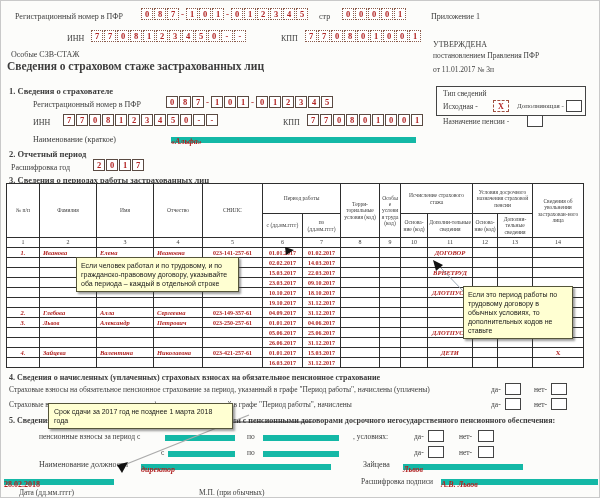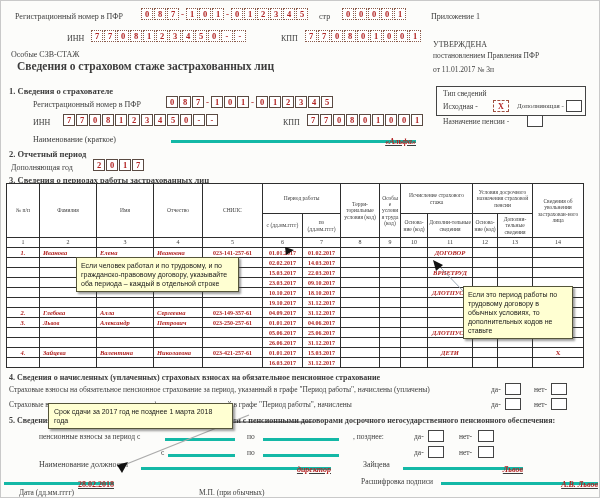--- a/index.html
+++ b/index.html
@@ -12,21 +12,21 @@
   .bold{ font-weight:bold; }
   .red { color:var(--red,#b22222); }
   .boxes { display:flex; align-items:center; gap:1px; }
   .boxes .cell { width:12px; height:12px; background:#fff; color:var(--red,#b22222);
       font-weight:bold; font-size:8.5px; display:flex; align-items:center; justify-content:center;
       border:1px dotted #8a5a4a; }
   .boxes.solid .cell { border:1px solid #5a4a42; }
   .boxes .sep { color:var(--red,#b22222); font-weight:bold; margin:0 1px; font-size:9px; }
   .chk { display:inline-block; width:16px; height:12px; border:1px solid #444; background:#fff;
       text-align:center; font-size:8px; font-weight:bold; color:var(--red,#b22222); line-height:12px; }
-  .uline { border-bottom:3px solid #14b8a6; text-align:right;text-decoration:underline; }
+  .uline { border-bottom:6px solid #14b8a6; text-align:left; }
   .uline .v { color:var(--red,#b22222); font-weight:bold; font-style:italic; font-size:8px; }
   .typebox { border:1px solid #444; background:#fdfdfb; }
   
   table { border-collapse:collapse; table-layout:fixed; width:577px; background:#fff; }
   th,td { border:1px solid #2e2e2e; vertical-align:middle; text-align:center; overflow:hidden; }
   thead th { font-weight:normal; font-size:5.5px; line-height:1.15; padding:1px; overflow-wrap:break-word; }
   tr.numrow th { font-size:6px; height:10px; padding:0; }
   tbody td { height:10px; font-size:6.5px; padding:0 1px; color:var(--red,#b22222); font-weight:bold; }
   tbody td.dc0 { font-style:italic; }
   tbody td.dc1, tbody td.dc2, tbody td.dc3 { font-style:italic; text-align:left; padding-left:3px; }
@@ -92,21 +92,21 @@
     <span class="cell">0</span>
     <span class="cell">1</span>
     <span class="cell">0</span>
     <span class="cell">0</span>
     <span class="cell">1</span>
   </div>
 <div class="abs lbl" style="left:432px;top:39px">УТВЕРЖДЕНА</div>
 
 <div class="abs lbl" style="left:10px;top:49px">Особые СЗВ-СТАЖ</div>
 <div class="abs sm" style="left:432px;top:50px">постановлением Правления ПФР</div>
-<div class="abs bold" style="left:16px;top:59px;font-size:11.5px">Сведения о страховом стаже застрахованных лиц</div>
+<div class="abs bold" style="left:6px;top:59px;font-size:11.5px">Сведения о страховом стаже застрахованных лиц</div>
 <div class="abs sm" style="left:432px;top:64px">от 11.01.2017 № 3п</div>
 
 <div class="abs h-bold" style="left:8px;top:85px">1. Сведения о страхователе</div>
 <div class="abs lbl" style="left:32px;top:99px">Регистрационный номер в ПФР</div>
 <div class="abs boxes solid" style="left:165px;top:95px">
     <span class="cell">0</span>
     <span class="cell">8</span>
     <span class="cell">7</span>
     <span class="sep">-</span>
     <span class="cell">1</span>
@@ -156,21 +156,21 @@
   <div class="abs sm" style="left:6px;top:2px">Тип сведений</div>
   <div class="abs sm" style="left:6px;top:15px">Исходная -</div>
   <span class="chk abs" style="left:56px;top:13px;border:1px dashed #a05040">X</span>
   <div class="abs" style="left:80px;top:15px;font-size:7px;white-space:nowrap">Дополняющая -</div>
   <span class="chk abs" style="left:129px;top:13px"></span>
   <div class="abs sm" style="left:6px;top:30px">Назначение пенсии -</div>
   <span class="chk abs" style="left:90px;top:28px"></span>
 </div>
 
 <div class="abs h-bold" style="left:8px;top:148px">2. Отчетный период</div>
-<div class="abs lbl" style="left:10px;top:162px">Дополняющая год</div>
+<div class="abs lbl" style="left:10px;top:162px">Расшифровка год</div>
 <div class="abs boxes solid" style="left:92px;top:158px">
     <span class="cell">2</span>
     <span class="cell">0</span>
     <span class="cell">1</span>
     <span class="cell">7</span>
   </div>
 
 <div class="abs h-bold" style="left:8px;top:174px">3. Сведения о периодах работы застрахованных лиц</div>
 <table class="abs" style="left:5px;top:182px">
   <colgroup>
@@ -439,21 +439,21 @@
 <div class="abs sm" style="left:533px;top:399px">нет-</div>
 <span class="chk abs" style="left:550px;top:397px"></span>
 
 <div class="callout" style="left:47px;top:402px;width:185px;padding:3px 5px">Срок сдачи за 2017 год не позднее 1 марта 2018 года</div>
 
 <div class="abs h-bold" style="left:8px;top:415px;font-size:8px">5. Сведения об уплаченных пенсионных взносах в соответствии с пенсионными договорами досрочного негосударственного пенсионного обеспечения:</div>
 <div class="abs sm" style="left:38px;top:431px">пенсионные взносы за период с</div>
 <div class="abs uline" style="left:164px;top:430px;width:70px;height:10px"></div>
 <div class="abs sm" style="left:246px;top:431px">по</div>
 <div class="abs uline" style="left:262px;top:430px;width:76px;height:10px"></div>
-<div class="abs sm" style="left:352px;top:431px">, позднее:</div>
+<div class="abs sm" style="left:352px;top:431px">, условиях:</div>
 <div class="abs sm" style="left:413px;top:431px">да-</div>
 <span class="chk abs" style="left:427px;top:429px"></span>
 <div class="abs sm" style="left:458px;top:431px">нет-</div>
 <span class="chk abs" style="left:477px;top:429px"></span>
 <div class="abs sm" style="left:160px;top:447px">с</div>
 <div class="abs uline" style="left:167px;top:446px;width:67px;height:10px"></div>
 <div class="abs sm" style="left:246px;top:447px">по</div>
 <div class="abs uline" style="left:262px;top:446px;width:76px;height:10px"></div>
 <div class="abs sm" style="left:413px;top:447px">да-</div>
 <span class="chk abs" style="left:427px;top:445px"></span>

